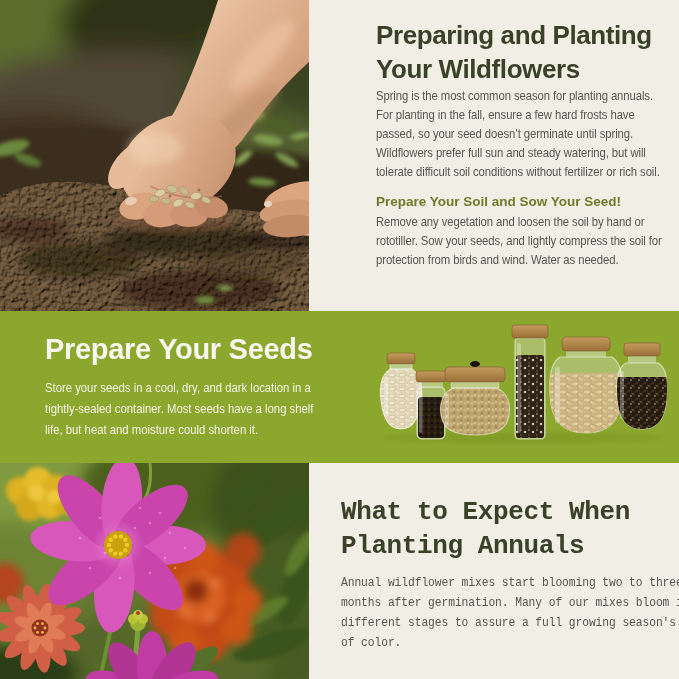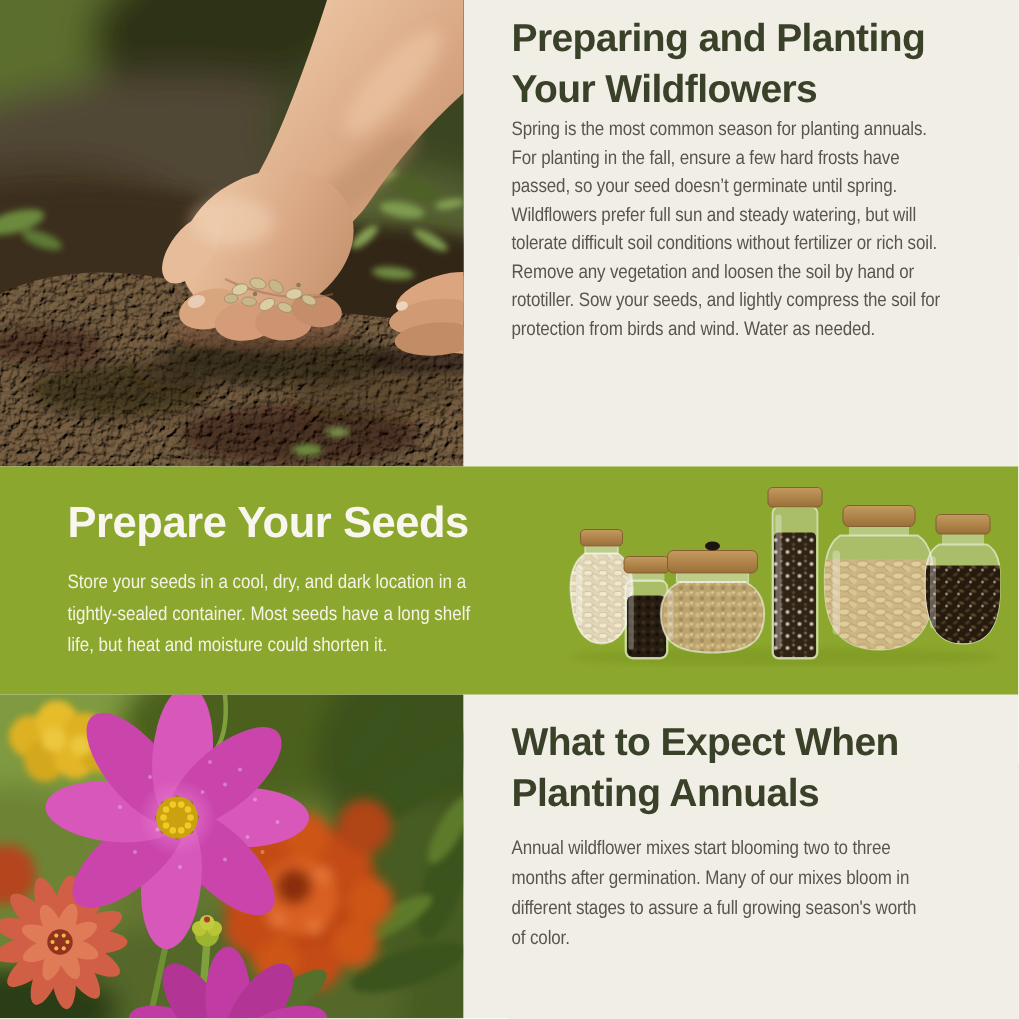--- a/index.html
+++ b/index.html
@@ -4,22 +4,22 @@
 <style>
   html,body{margin:0;padding:0;background:#ffffff;}
   .canvas{position:relative;width:679px;height:679px;overflow:hidden;
     font-family:"Liberation Sans","DejaVu Sans",sans-serif;background:#f1eee6;}
   .row{display:flex;}
   .top{height:311px;}
   .bottom{height:216px;}
   .photo{position:relative;flex:0 0 309px;width:309px;overflow:hidden;}
   .photo svg{display:block;width:100%;height:100%;}
   .panel{flex:1;background:#f1eee6;overflow:hidden;}
-  .top-panel{padding:8px 10px 0 32px;}
-  .bottom-panel{padding:14px 10px 0 32px;}
+  .top-panel{padding:18px 10px 0 32px;margin-left:35px;}
+  .bottom-panel{padding:32px 10px 0 32px;font-family:Liberation Mono, monospace;}
   h1{font-size:26px;line-height:34px;color:#3a4129;margin:0;font-weight:bold;
      letter-spacing:-0.4px;white-space:pre;}
   .guide-item h3{font-size:13.5px;color:#6f7a2b;margin:13px 0 3px;font-weight:bold;}
   p.body-text{font-size:13px;line-height:19px;color:#57554d;margin:0;
      white-space:pre;letter-spacing:-0.1px;transform:scaleX(.87);transform-origin:0 0;}
   .green-band{position:relative;height:152px;background:#8ca72d;overflow:hidden;}
   .storing{position:absolute;left:45px;top:22px;width:360px;}
   .storing h2{font-size:29px;color:#f8f6ee;margin:0 0 11px;font-weight:bold;letter-spacing:-0.3px;white-space:pre;}
   .storing p{font-size:13px;line-height:21px;color:#f5f3e8;margin:0;white-space:pre;
      transform:scaleX(.87);transform-origin:0 0;}
@@ -148,20 +148,21 @@
       <div class="guide-item">
         <p class="body-text">Spring is the most common season for planting annuals.
 For planting in the fall, ensure a few hard frosts have
 passed, so your seed doesn’t germinate until spring.</p>
       </div>
       <div class="guide-item">
         <p class="body-text">Wildflowers prefer full sun and steady watering, but will
 tolerate difficult soil conditions without fertilizer or rich soil.</p>
       </div>
       <div class="guide-item">
+        <h3>Prepare Your Soil and Sow Your Seed!</h3>
         <p class="body-text">Remove any vegetation and loosen the soil by hand or
 rototiller. Sow your seeds, and lightly compress the soil for
 protection from birds and wind. Water as needed.</p>
       </div>
     </div>
   </section>
 
   <section class="green-band">
     <div class="storing">
       <h2>Prepare Your Seeds</h2>

